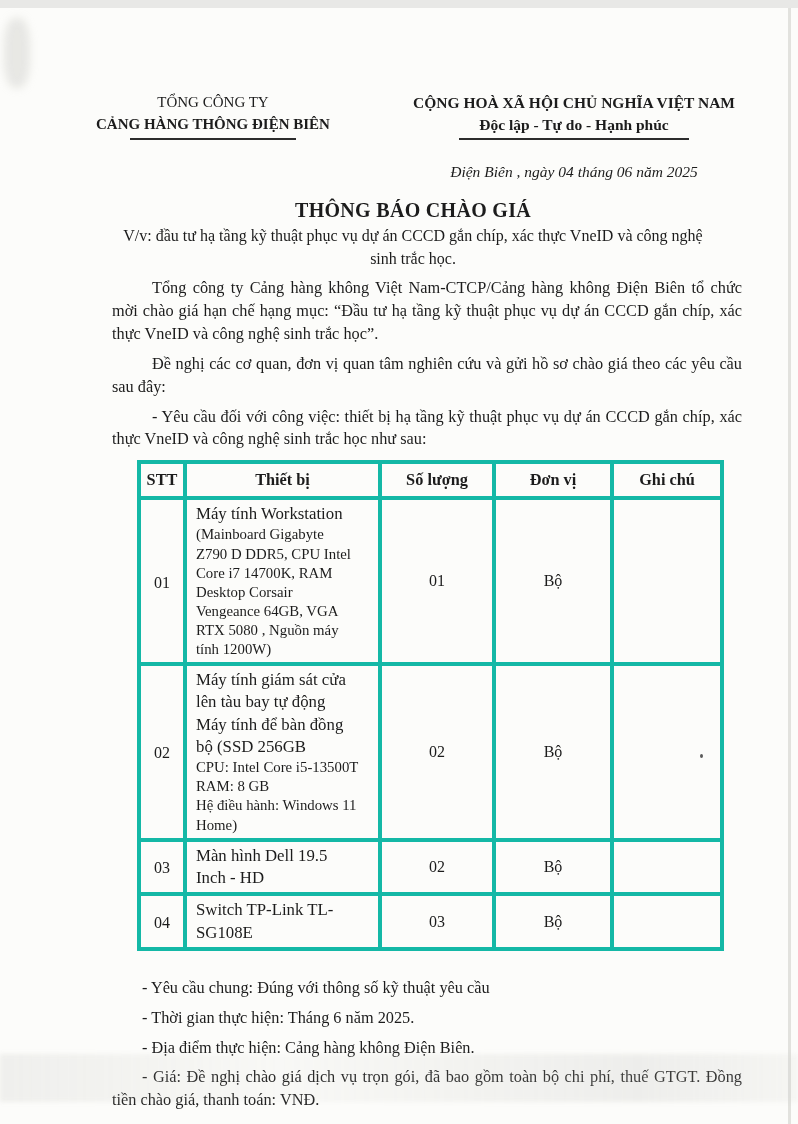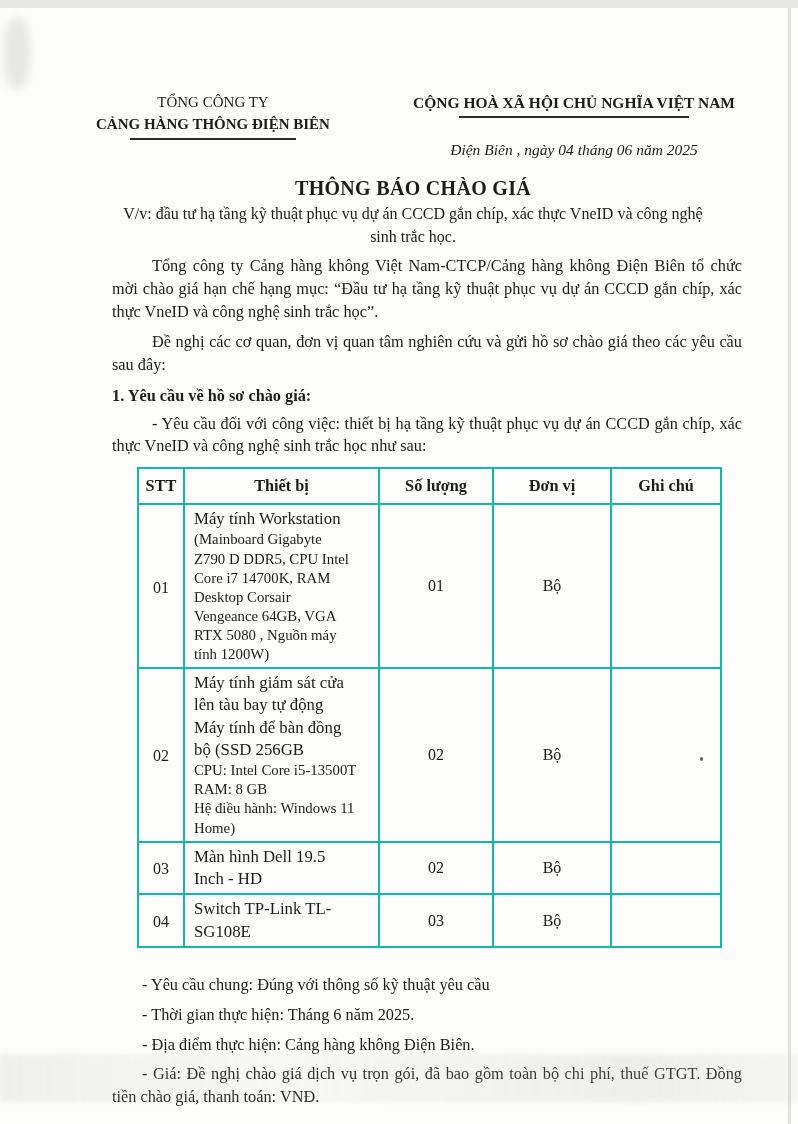--- a/index.html
+++ b/index.html
@@ -36,21 +36,21 @@
   .center-shift { margin-left:-28px; }
   .title { font-size:20px; font-weight:bold; text-align:center; margin:16px 0 3px; letter-spacing:.3px; }
   .subtitle { font-size:16px; text-align:center; line-height:1.42; margin:0 auto; max-width:608px; }
 
   
   .para { font-size:16.3px; line-height:1.4; text-align:justify; text-indent:40px; margin:7px 0 0; }
   .heading { font-size:16.3px; font-weight:bold; margin:9px 0 0; }
 
   
   .quote-table { border-collapse:collapse; table-layout:fixed; width:583px; margin:9px 0 0 25px; }
-  .quote-table th, .quote-table td { border:2px solid #14b8a6; box-sizing:border-box; }
+  .quote-table th, .quote-table td { border:4px solid #14b8a6; box-sizing:border-box; }
   .quote-table th { font-size:16.3px; font-weight:bold; padding:5px 2px; height:36px; }
   .quote-table td { font-size:16px; vertical-align:middle; }
   .cell-stt, .cell-qty, .cell-unit, .cell-note { text-align:center; }
   .cell-stt { padding-top:4px; }
   .cell-device { text-align:left; vertical-align:top; padding:3px 4px 3px 9px; }
   .device-name  { display:block; font-size:16.8px; line-height:1.33; white-space:pre-line; }
   .device-specs { display:block; font-size:14.8px; line-height:1.29; white-space:pre-line; }
   .r1 td { height:152px; }
   .r2 td { height:160px; }
   .r3 td { height:44px; }
@@ -73,34 +73,34 @@
   <div class="noise-band"></div>
 
   <header class="doc-header">
     <div class="org-block org-left">
       <div>TỔNG CÔNG TY</div>
       <div class="bold">CẢNG HÀNG THÔNG ĐIỆN BIÊN</div>
       <div class="hr-left"></div>
     </div>
     <div class="org-block org-right">
       <div class="bold">CỘNG HOÀ XÃ HỘI CHỦ NGHĨA VIỆT NAM</div>
+      <div class="bold">Độc lập - Tự do - Hạnh phúc</div>
       <div class="hr-right"></div>
       <div class="dateline">Điện Biên , ngày 04 tháng 06 năm 2025</div>
     </div>
   </header>
 
   <div class="center-shift">
     <h1 class="title">THÔNG BÁO CHÀO GIÁ</h1>
     <p class="subtitle">V/v: đầu tư hạ tầng kỹ thuật phục vụ dự án CCCD gắn chíp, xác thực VneID và công nghệ sinh trắc học.</p>
   </div>
 
   <p class="para">Tổng công ty Cảng hàng không Việt Nam-CTCP/Cảng hàng không Điện Biên tổ chức mời chào giá hạn chế hạng mục: “Đầu tư hạ tầng kỹ thuật phục vụ dự án CCCD gắn chíp, xác thực VneID và công nghệ sinh trắc học”.</p>
   <p class="para">Đề nghị các cơ quan, đơn vị quan tâm nghiên cứu và gửi hồ sơ chào giá theo các yêu cầu sau đây:</p>
 
-  <p class="heading">1. Yêu cầu về hồ sơ chào giá:</p>
   <p class="para">- Yêu cầu đối với công việc: thiết bị hạ tầng kỹ thuật phục vụ dự án CCCD gắn chíp, xác thực VneID và công nghệ sinh trắc học như sau:</p>
 
   <table class="quote-table">
     <colgroup>
       <col style="width:46px">
         <col style="width:195px">
         <col style="width:114px">
         <col style="width:118px">
         <col style="width:110px">
     </colgroup>

